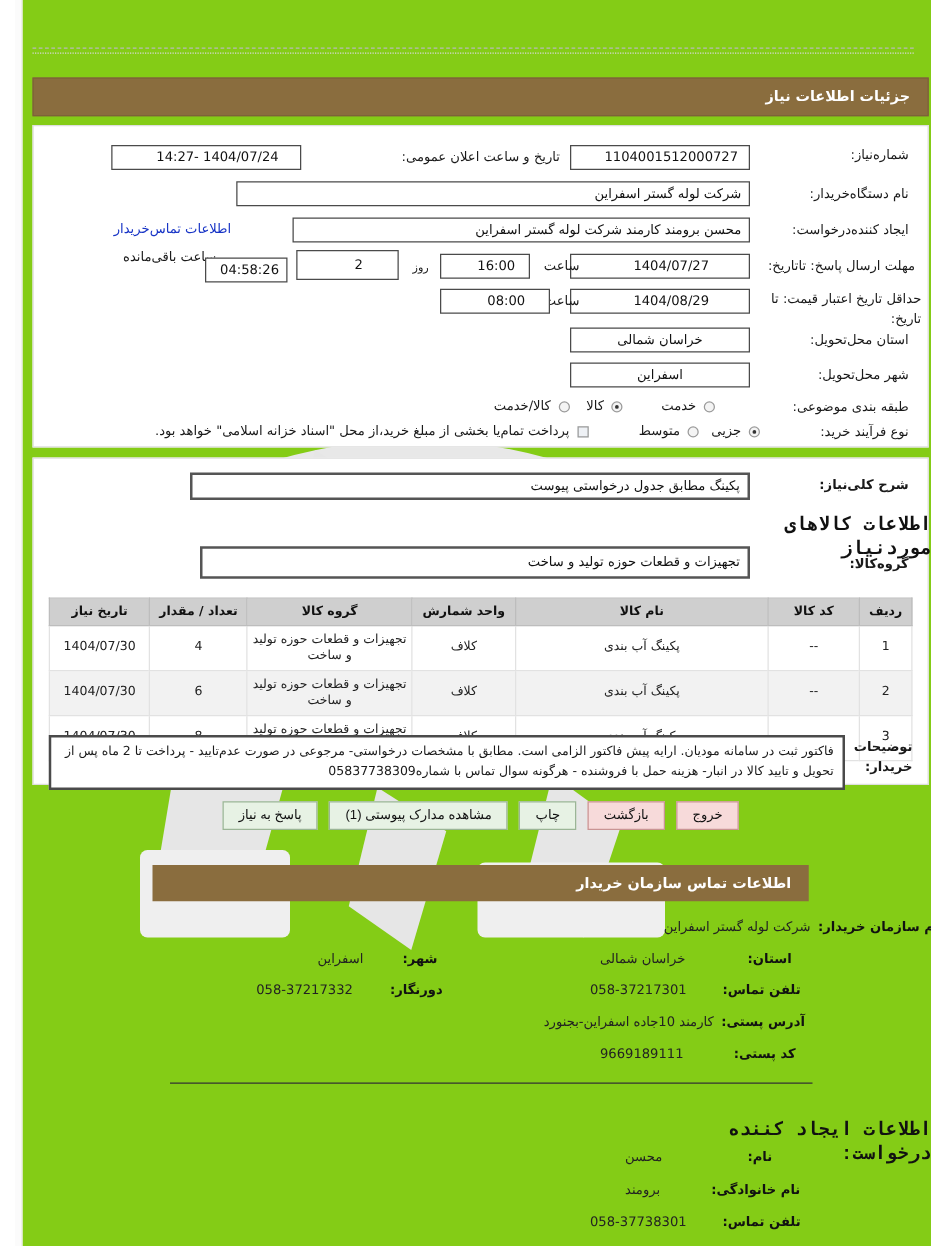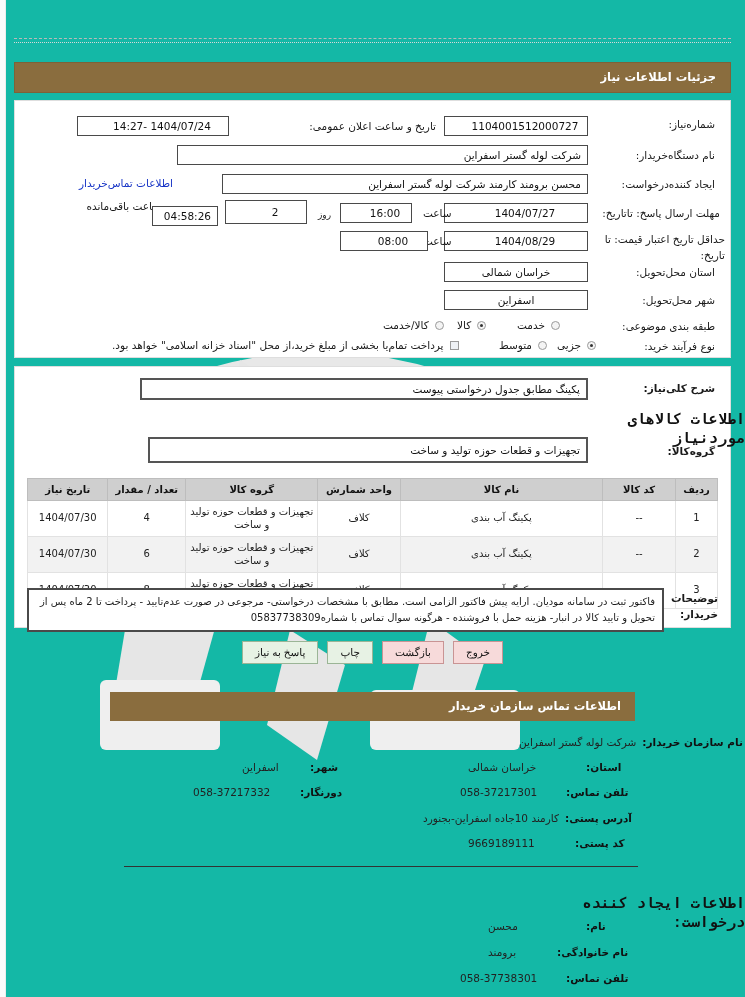--- a/index.html
+++ b/index.html
@@ -12,21 +12,22 @@
     height: 997px;
     position: relative;
     font-family: "DejaVu Sans", "Liberation Sans", sans-serif;
     font-size: 11px;
     color: #1a1a1a;
     overflow: hidden;
   }
   .page {
     position: absolute;
     inset: 0;
-    background: #14b8a6;
+    background: #84cc16;
+    margin-left: 12px;
   }
   
   .left-rail {
     position: absolute;
     left: 0; top: 0; bottom: 0;
     width: 5px;
     background: #fbfbfb;
     border-right: 1px solid #ececec;
   }
   .watermark {
@@ -418,20 +419,21 @@
 
     <div class="notes-wrap">
       <div class="notes-label">توضیحات خریدار:</div>
       <div class="notes-box">فاکتور ثبت در سامانه مودیان. ارایه پیش فاکتور الزامی است. مطابق با مشخصات درخواستی- مرجوعی در صورت عدم‌تایید - پرداخت تا 2 ماه پس از تحویل و تایید کالا در انبار- هزینه حمل با فروشنده - هرگونه سوال تماس با شماره05837738309</div>
     </div>
 
     <div class="btnrow">
       <button class="btn pink">خروج</button>
       <button class="btn pink">بازگشت</button>
       <button class="btn green">چاپ</button>
+      <button class="btn green">مشاهده مدارک پیوستی (1)</button>
       <button class="btn green">پاسخ به نیاز</button>
     </div>
 
     <div class="bar contact">
       <span>اطلاعات تماس  سازمان خریدار</span>
     </div>
 
     <div class="kv" style="left:519px; top:736px;">
       <span class="k">نام سازمان خریدار:</span>
       <span style="width:6px; display:inline-block;"></span>

